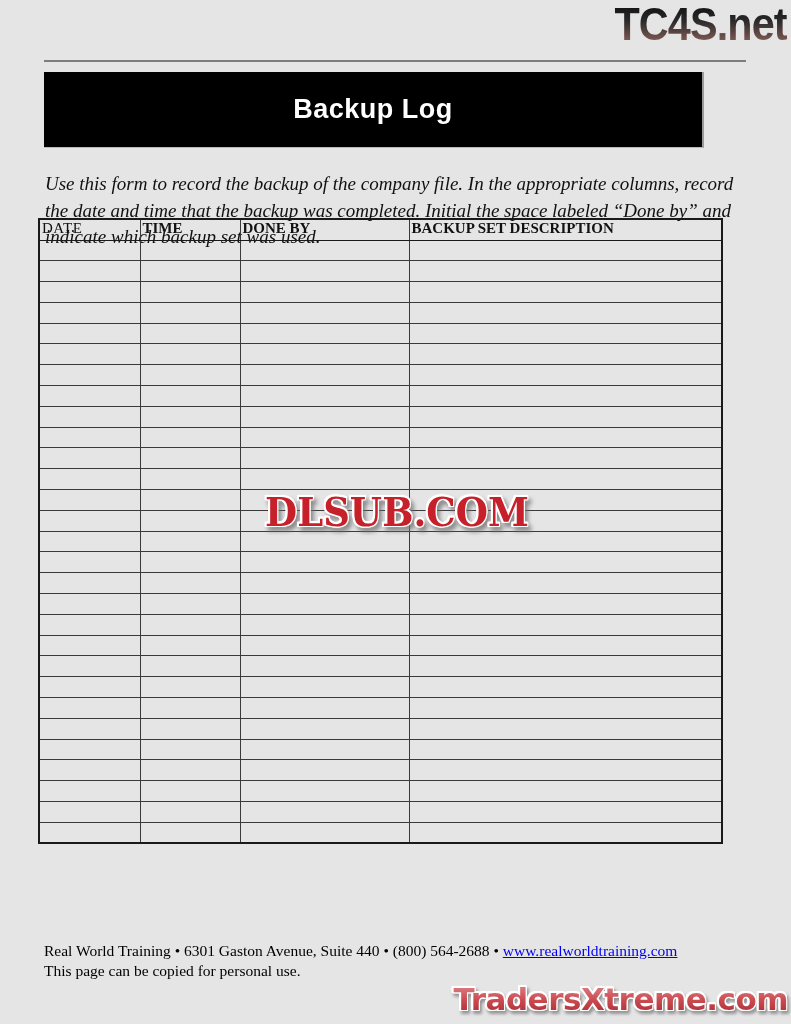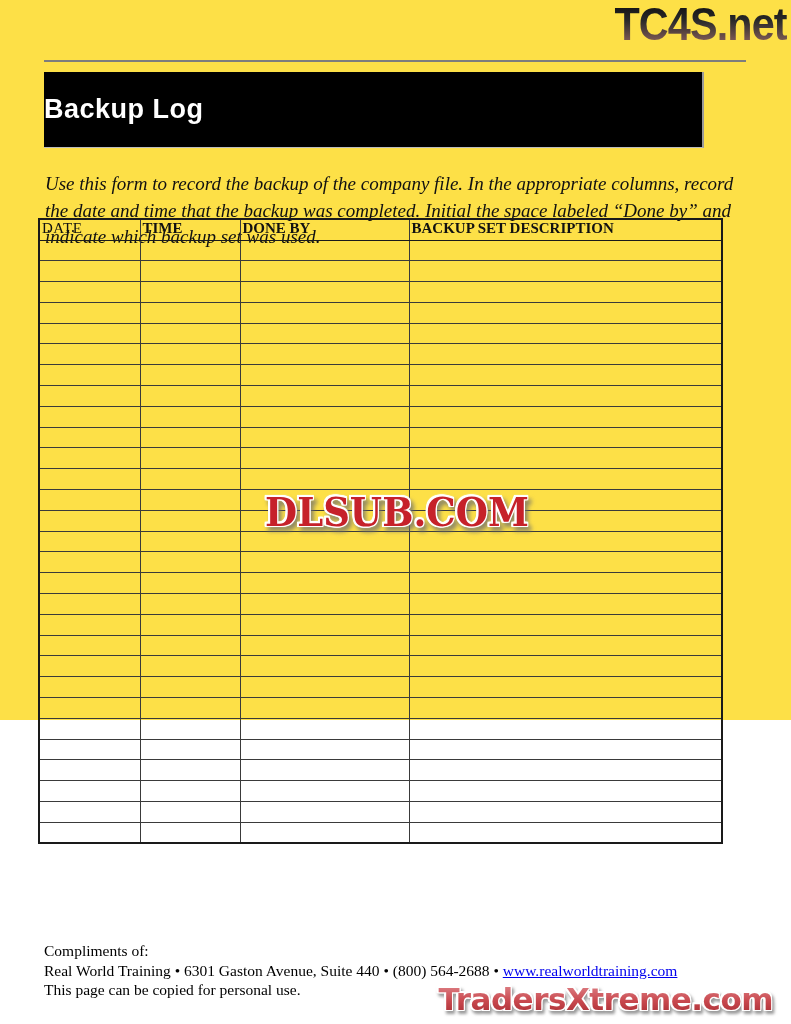--- a/index.html
+++ b/index.html
@@ -2,21 +2,21 @@
 <html><head>
 <meta charset="utf-8">
 <style>
   * { margin: 0; padding: 0; box-sizing: border-box; }
   html, body { background: #ffffff; }
   body {
     font-family: "Liberation Serif", serif;
     width: 791px; height: 1024px;
     position: relative; overflow: hidden;
   }
-  .page { position: absolute; inset: 0; width: 791px; height: 720px; background: #fde047; }
+  .page { position: absolute; inset: 0; width: 791px; height: 1024px; background: #e5e5e5; }
 
   
   .logo {
     position: absolute; top: -4px; right: 4px;
     font-family: "Liberation Sans", sans-serif;
     font-weight: bold; font-size: 47px; letter-spacing: -1px;
     background: linear-gradient(to bottom, #111111 15%, #2a2a2a 45%, #9b6a62 95%);
     -webkit-background-clip: text; background-clip: text;
     color: transparent; -webkit-text-fill-color: transparent;
     transform: scaleX(0.88); transform-origin: right top;
@@ -26,21 +26,21 @@
   .top-rule {
     position: absolute; left: 44px; top: 60px; width: 702px; height: 2px;
     background: #7d7d7d;
   }
 
   
   .banner {
     position: absolute; left: 44px; top: 72px; width: 660px; height: 76px;
     background: #000000;
     border-right: 2px solid #9a9a9a; border-bottom: 1px solid #bcbcbc;
-    display: flex; align-items: center; 
+    display: flex; align-items: center; justify-content: center;
   }
   .banner-title {
     font-family: "Liberation Sans", sans-serif;
     color: #ffffff; font-weight: bold; font-size: 27px; letter-spacing: 0.5px;
   }
 
   
   .instructions {
     position: absolute; left: 45px; top: 171px; width: 706px;
     font-style: italic; font-size: 19px; line-height: 1.4; color: #111;
@@ -86,21 +86,21 @@
             drop-shadow(0 1.5px 0 #ffffff) drop-shadow(0 -1.5px 0 #ffffff)
             drop-shadow(3px 4px 2px rgba(110,110,110,0.75));
   }
 
   
   .footer { position: absolute; left: 44px; top: 941px; width: 700px;
     font-size: 15.5px; line-height: 1.27; color: #000; }
   .footer a { color: #0000ee; }
 
   .brand {
-    position: absolute; right: 18px; top: 981px;
+    position: absolute; right: 3px; top: 981px;
     font-family: "DejaVu Sans", sans-serif;
     font-weight: bold; font-size: 31px; letter-spacing: -0.5px;
     background: linear-gradient(to bottom, #e0888d 5%, #c9494f 55%, #a52a30 100%);
     -webkit-background-clip: text; background-clip: text;
     color: transparent; -webkit-text-fill-color: transparent;
     filter: drop-shadow(1.5px 0 0 #ffffff) drop-shadow(-1.5px 0 0 #ffffff)
             drop-shadow(0 1.5px 0 #ffffff) drop-shadow(0 -1.5px 0 #ffffff)
             drop-shadow(2.5px 3px 1.5px rgba(130,130,130,0.8));
     margin-left: 22px;
   }
@@ -313,20 +313,19 @@
           </tr>
         </tbody>
     </table>
   </div>
 
   <div class="watermark">
     <span>DLSUB.COM</span>
   </div>
 
   <div class="footer">
-    <div>Compliments of:</div>
     <div><span>Real World Training • 6301 Gaston Avenue, Suite 440 • (800) 564-2688 • </span><a href="#">www.realworldtraining.com</a></div>
     <div>This page can be copied for personal use.</div>
   </div>
 
   <div class="brand">TradersXtreme.com</div>
 
 </div>
 
 </body></html>

